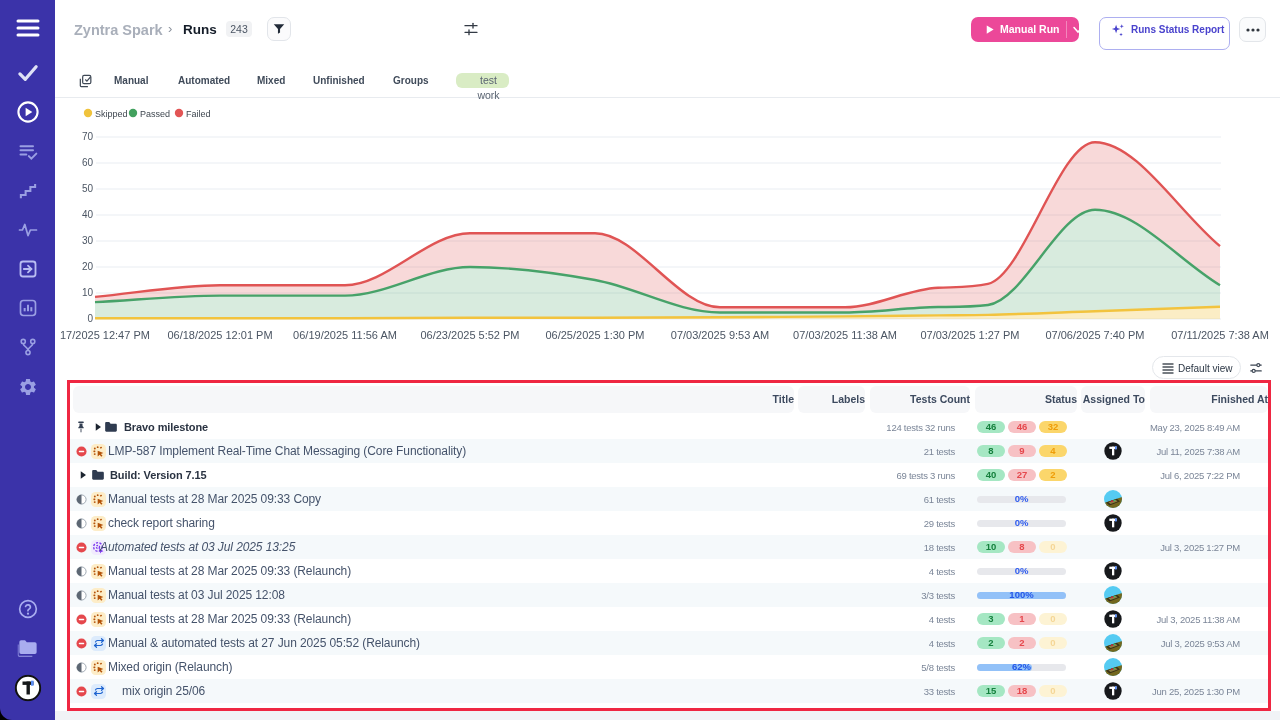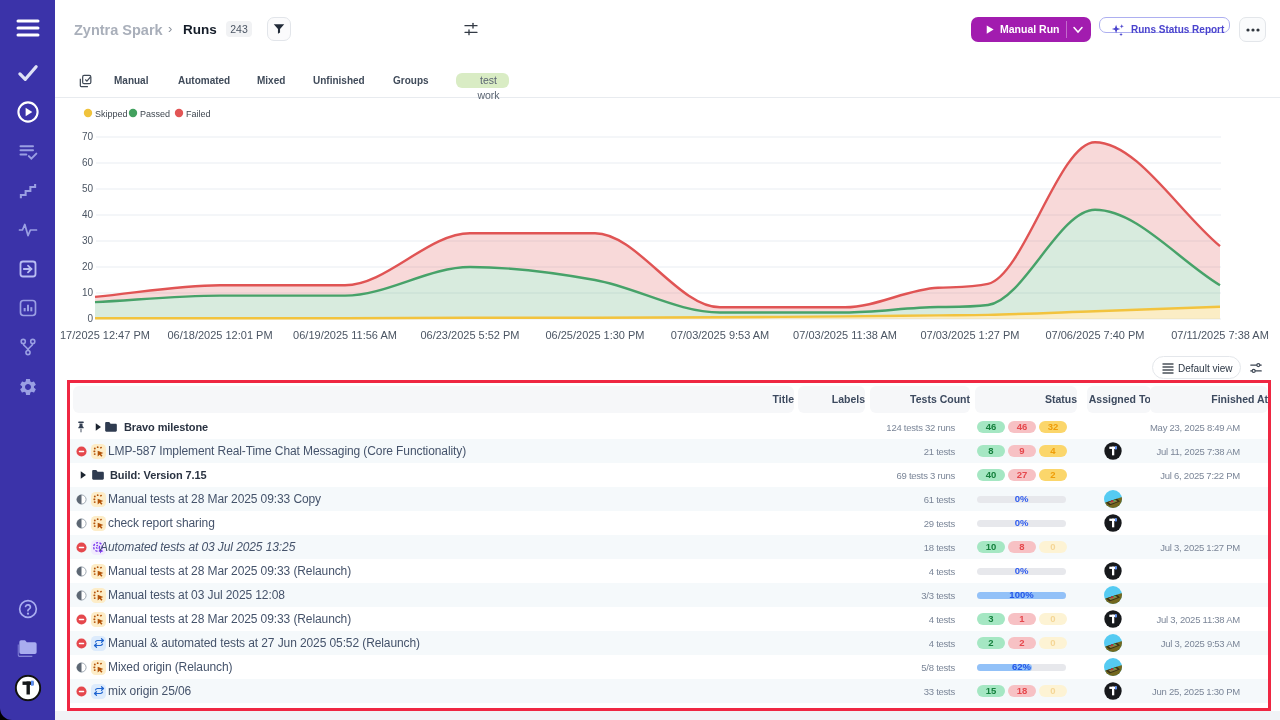--- a/index.html
+++ b/index.html
@@ -12,24 +12,24 @@
 .abs { position:absolute; }
 .crumb1 { font-size:14.5px; font-weight:700; color:#a9afba; }
 .crumb2 { font-size:13.5px; font-weight:700; color:#141c28; }
 .badge243 { position:absolute; left:226px; top:21px; width:26px; height:16px; background:#f1f2f4; border-radius:4px; font-size:10.5px; color:#4b5563; text-align:center; line-height:16px; }
 .iconbtn { position:absolute; border:1px solid #e2e5ea; border-radius:7px; background:#fbfbfc; }
 .search { position:absolute; left:302px; top:17px; width:148px; height:25px; border:1px solid #dde1e7; border-radius:7px; background:#fff; }
 .search span { position:absolute; left:28px; top:6px; font-size:10.5px; color:#97a0ae; }
 .tabs { position:absolute; left:55px; top:65px; width:1225px; height:33px; border-bottom:1px solid #e8ebef; background:#fff; }
 .tab { position:absolute; top:75px; white-space:nowrap; font-size:10px; font-weight:700; color:#404b5a; }
 .chip { position:absolute; left:456px; top:73px; width:53px; height:15px; background:#d9ecc4; border-radius:6px; font-size:10.5px; color:#5a6472; text-align:center; line-height:15px;padding-left:12px; }
-.btn-run { position:absolute; left:971px; top:17px; width:120px; height:25px; background:#a21caf; border-radius:7px; }
+.btn-run { position:absolute; left:971px; top:17px; width:108px; height:25px; background:#ec4899; border-radius:7px; }
 .btn-run .txt { position:absolute; left:29px; top:6px; font-size:10.5px; font-weight:700; color:#fff; white-space:nowrap; }
 .btn-run .div { position:absolute; left:95px; top:4px; width:1px; height:17px; background:rgba(255,255,255,0.35); }
-.btn-rep { position:absolute; left:1099px; top:17px; width:131px; height:16px; background:#fff; border:1px solid #adaff0; border-radius:7px; }
+.btn-rep { position:absolute; left:1099px; top:17px; width:131px; height:33px; background:#fff; border:1px solid #adaff0; border-radius:7px; }
 .btn-rep .txt { position:absolute; left:31px; top:6px; font-size:10px; font-weight:700; color:#4a43cd; white-space:nowrap; }
 .btn-dots { position:absolute; left:1239px; top:17px; width:27px; height:25px; background:#fafbfc; border:1px solid #e3e6ea; border-radius:7px; }
 .defview { position:absolute; left:1152px; top:356px; width:89px; height:23px; background:#fff; border:1px solid #e4e7eb; border-radius:12px; }
 .defview span { position:absolute; left:25px; top:5.5px; font-size:10px; font-weight:500; color:#2b3644; white-space:nowrap; }
 .redbox { position:absolute; left:67px; top:380px; width:1204px; height:331px; border:3px solid #ef2742; background:#fff; }
 .th { position:absolute; top:3px; height:27px; background:#f6f7f9; border-radius:6px; white-space:nowrap; font-size:10.5px; font-weight:700; color:#3d4a5f; text-align:right; line-height:27px; }
 .row { position:absolute; left:0; width:1198px; height:24px; }
 .row.alt { background:#f5f9fb; }
 .rtext { position:absolute; top:5px; font-size:12px; letter-spacing:-0.1px; color:#45536b; white-space:nowrap; }
 .rtext.fold { font-weight:700; color:#2a3342; font-size:11px; top:6px; }
@@ -170,21 +170,21 @@
       <circle cx="16" cy="7" r="2.6" fill="#fff"></circle>
       <line x1="3" y1="17" x2="21" y2="17"></line>
       <circle cx="8" cy="17" r="2.6" fill="#fff"></circle>
     </svg>
 
 <div class="redbox">
 <div class="th" style="left:3px;width:721px;">Title</div>
 <div class="th" style="left:728px;width:67px;">Labels</div>
 <div class="th" style="left:800px;width:100px;">Tests Count</div>
 <div class="th" style="left:905px;width:102px;">Status</div>
-<div class="th" style="left:1011px;width:64px;margin-left:6px;">Assigned To</div>
+<div class="th" style="left:1011px;width:64px;">Assigned To</div>
 <div class="th" style="left:1080px;width:118px;">Finished At</div>
 <div class="row" style="top:32px;">
         <svg style="position:absolute;left:5px;top:5.5px;" width="12" height="13" viewBox="0 0 24 26" fill="#333f52">
           <rect x="6.5" y="1" width="11" height="3" rx="1.2"></rect>
           <path d="M9 5h6v5.2l2.4 2.8v1.6H6.6V13l2.4-2.8z"></path>
           <rect x="11.1" y="15" width="1.8" height="8" rx="0.9"></rect>
         </svg>
         <svg style="position:absolute;left:25px;top:8px;" width="6" height="8" viewBox="0 0 8 10" fill="#1c2430">
           <path d="M1 0l7 5-7 5z"></path>
         </svg>
@@ -506,21 +506,21 @@
           <rect x="6" y="10.4" width="12" height="3.2" rx="1.4" fill="#fff"></rect>
         </svg>
         <span class="ticon" style="left:21px;background:#dcebfc;">
 <svg style="position:absolute;left:1.5px;top:1.5px;" width="12" height="12" viewBox="0 0 24 24" fill="none" stroke="#1e64d0" stroke-width="2.4" stroke-linecap="round">
             <path d="M20 7H9a5 5 0 0 0-4 3"></path>
             <path d="M17 3.5L21 7l-4 3.5" stroke-linejoin="round"></path>
             <path d="M4 17h11a5 5 0 0 0 4-3"></path>
             <path d="M7 13.5L3 17l4 3.5" stroke-linejoin="round"></path>
           </svg>
         </span>
-        <span class="rtext" style="left:38px;">mix origin 25/06</span>
+        <span class="rtext" style="left:52px;">mix origin 25/06</span>
         <span class="tcount">33 tests</span>
         <span class="pill pg" style="left:907px;">15</span>
         <span class="pill pr" style="left:938px;">18</span>
         <span class="pill pyf" style="left:969px;">0</span>
         <span class="av"><svg width="18" height="18" viewBox="0 0 27 27">
             <circle cx="13.5" cy="13.5" r="13" fill="#17191c"></circle>
             <rect x="8" y="7" width="11" height="3.4" fill="#fff"></rect>
             <rect x="12" y="7" width="3.4" height="13" fill="#fff"></rect>
             <rect x="16.5" y="6.2" width="2.6" height="5" fill="#5a8df5"></rect>
           </svg></span>

